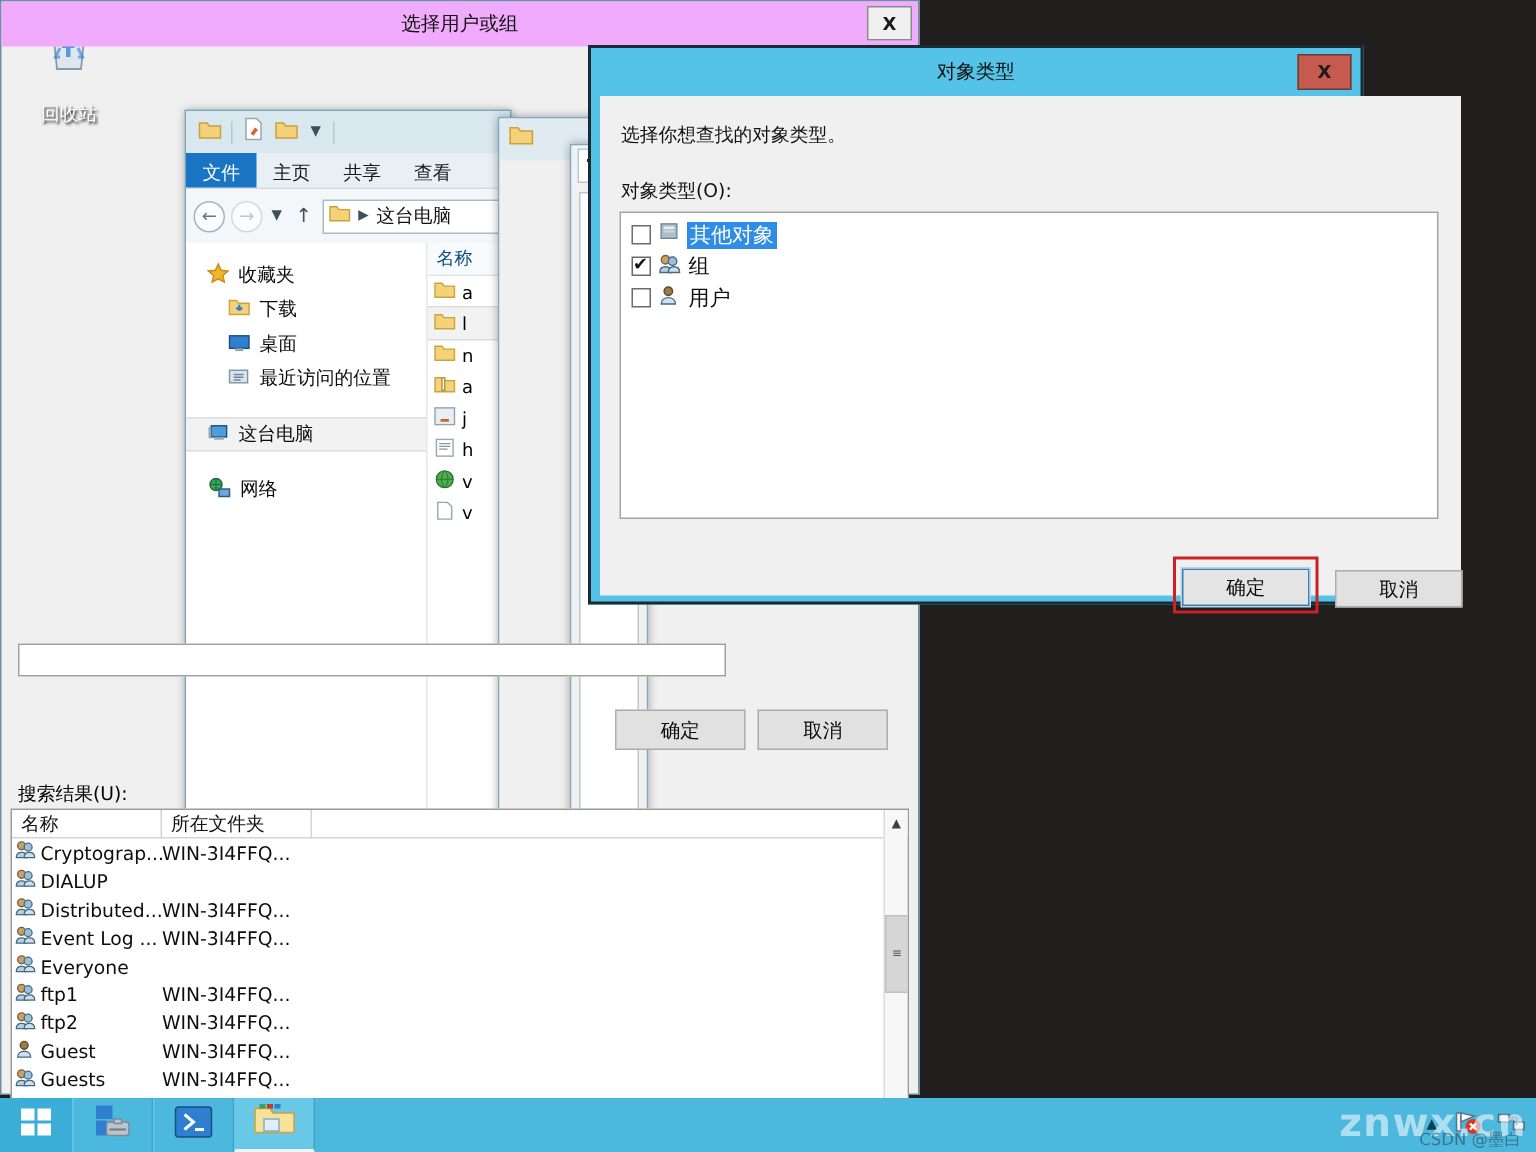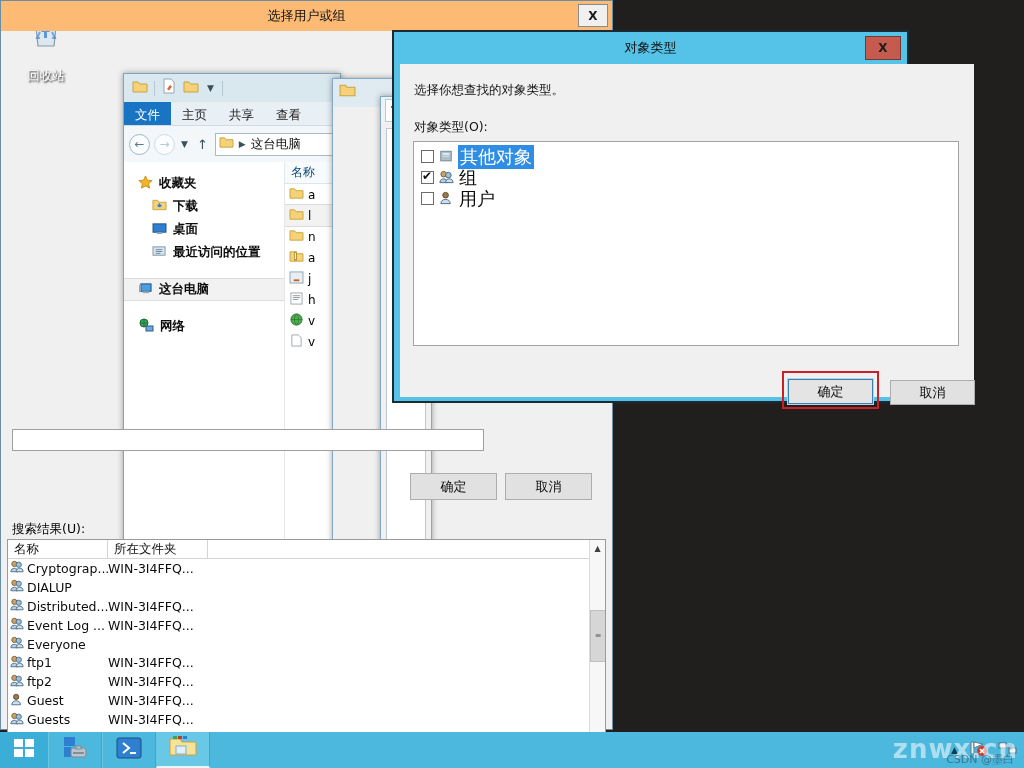--- a/index.html
+++ b/index.html
@@ -77,21 +77,21 @@
     padding: 0 3px; font-size: 12.5px; color: #111;
     overflow: hidden; white-space: nowrap;
   }
   #exp-body { flex: 1; display: flex; background: #fff; overflow: hidden; }
   #exp-nav {
     width: 160px; background: #fff; padding-top: 10px;
     font-size: 12.5px; color: #0b0b0b;
   }
   .nav-row {
     display: flex; align-items: center; gap: 6px;
-    height: 23px; padding-left: 14px; white-space: nowrap; font-weight: bold;
+    height: 23px; padding-left: 14px; white-space: nowrap;
   }
   .nav-row.indent { padding-left: 28px; }
   .nav-row.selected {
     background: #f2f2f2; border-top: 1px solid #dcdcdc; border-bottom: 1px solid #dcdcdc;
   }
   .nav-gap { height: 14px; }
   #exp-list {
     flex: 1; background: #fff; border-left: 1px solid #e2e8ec;
     font-size: 12px; overflow: hidden;
   }
@@ -123,21 +123,21 @@
     background: #eef3f7; border: 1px solid #83a9c0;
   }
 
   
   #dlg-select {
     left: 384px; top: 0px; width: 613px; height: 730px;
     background: #f0f0f0;
     border: 1px solid #6c8ea5;
   }
   #dlg-select-title {
-    height: 30px; background: #fdba74;
+    height: 30px; background: #f0abfc;
     display: flex; align-items: center; justify-content: center;
     position: relative; font-size: 13px; color: #111;
   }
   .titlebar-close {
     position: absolute; right: 4px; top: 3px;
     width: 30px; height: 23px;
     border: 1px solid #8c8c8c; background: #f0f0f0;
     display: flex; align-items: center; justify-content: center;
     font-size: 12px; font-weight: bold; color: #1a1a1a;
   }
@@ -237,21 +237,21 @@
     font-size: 12.5px; color: #111;
   }
   #ot-list {
     position: absolute; left: 13px; top: 77px;
     width: 546px; height: 205px;
     background: #fff; border: 1px solid #a3a3a3;
     padding-top: 4px;
   }
   .ot-row {
     height: 21px; display: flex; align-items: center;
-    gap: 5px; padding-left: 7px; font-size: 18px; color: #0c0c0c;
+    gap: 5px; padding-left: 7px; font-size: 14px; color: #0c0c0c;
   }
   .ot-check {
     width: 13px; height: 13px; background: #fff;
     border: 1px solid #6b6b6b; position: relative;
     display: inline-block; flex: none;
   }
   .ot-check.checked::after {
     content: "✔"; position: absolute; left: 0px; top: -4px;
     font-size: 12px; color: #111; line-height: 16px;
   }

